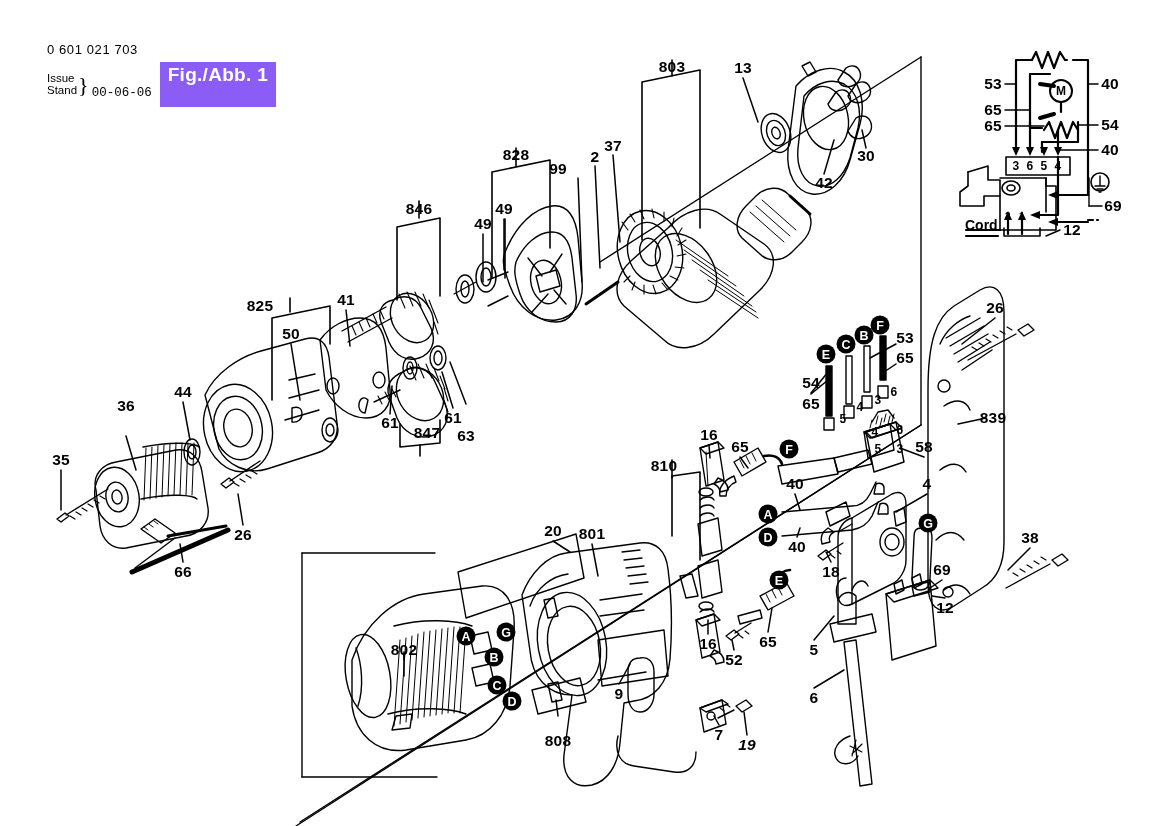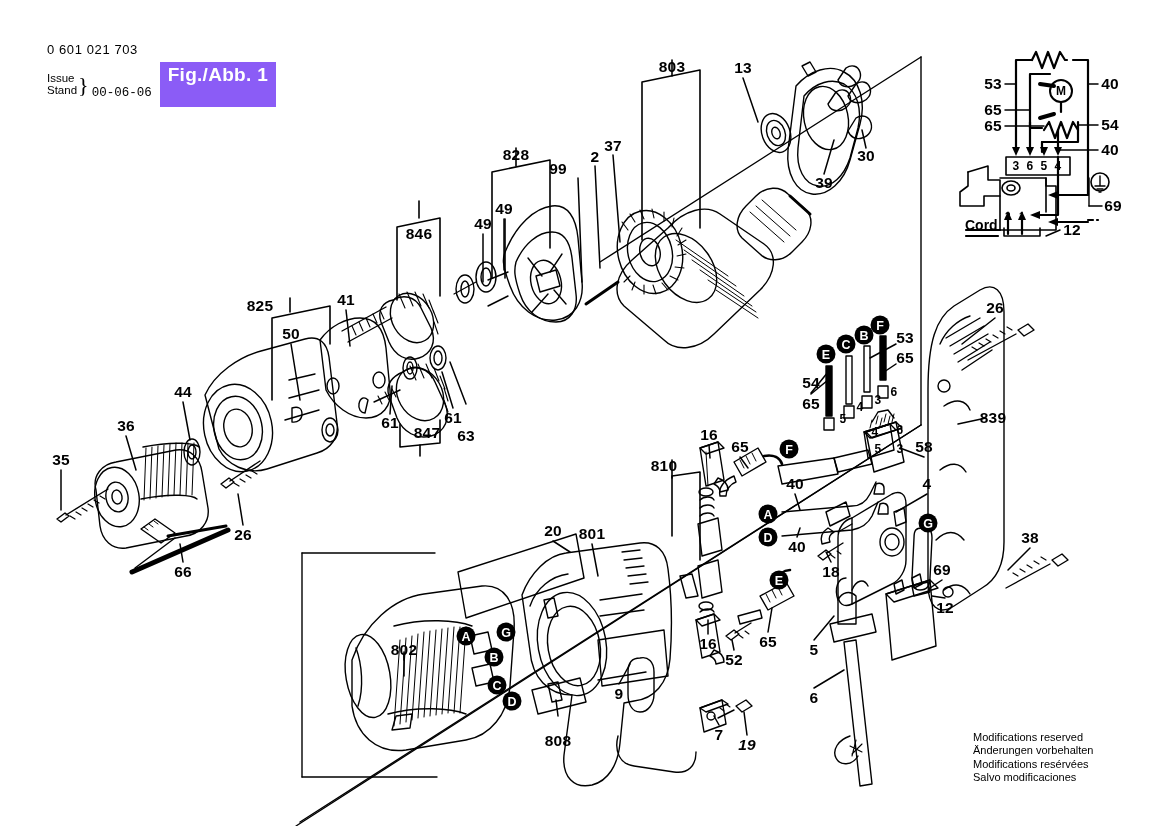--- a/index.html
+++ b/index.html
@@ -608,37 +608,37 @@
   <div id="terminal-lower">
       <div class="lbl xs" style="left: 1008px; top: 216px;">2</div>
       <div class="lbl xs" style="left: 1022px; top: 216px;">1</div>
     </div>
   <div class="lbl" style="left:1061px;top:91px;font-size:12px;color:#000;">M</div>
 
   <div id="callout-layer">
       <div class="lbl" style="left: 672px; top: 67px;">803</div>
       <div class="lbl" style="left: 743px; top: 68px;">13</div>
       <div class="lbl" style="left: 866px; top: 156px;">30</div>
-      <div class="lbl" style="left: 824px; top: 183px;">39</div>
+      <div class="lbl" style="left: 824px; top: 183px;">42</div>
       <div class="lbl" style="left: 516px; top: 155px;">828</div>
       <div class="lbl" style="left: 558px; top: 169px;">99</div>
       <div class="lbl" style="left: 595px; top: 157px;">2</div>
       <div class="lbl" style="left: 613px; top: 146px;">37</div>
       <div class="lbl" style="left: 483px; top: 224px;">49</div>
       <div class="lbl" style="left: 504px; top: 209px;">49</div>
-      <div class="lbl" style="left: 419px; top: 209px; margin-top: 25px;">846</div>
+      <div class="lbl" style="left: 419px; top: 209px;">846</div>
       <div class="lbl" style="left: 427px; top: 433px;">847</div>
       <div class="lbl" style="left: 390px; top: 423px;">61</div>
       <div class="lbl" style="left: 453px; top: 418px;">61</div>
       <div class="lbl" style="left: 466px; top: 413px; margin-top: 23px;">63</div>
       <div class="lbl" style="left: 260px; top: 306px;">825</div>
       <div class="lbl" style="left: 291px; top: 334px;">50</div>
       <div class="lbl" style="left: 346px; top: 300px;">41</div>
       <div class="lbl" style="left: 183px; top: 392px;">44</div>
-      <div class="lbl" style="left: 126px; top: 426px;">36</div>
+      <div class="lbl" style="left: 126px; top: 406px;">36</div>
       <div class="lbl" style="left: 61px; top: 460px;">35</div>
       <div class="lbl" style="left: 243px; top: 535px;">26</div>
       <div class="lbl" style="left: 183px; top: 572px;">66</div>
       <div class="lbl" style="left: 553px; top: 531px;">20</div>
       <div class="lbl" style="left: 592px; top: 534px;">801</div>
       <div class="lbl" style="left: 619px; top: 694px;">9</div>
       <div class="lbl" style="left: 558px; top: 741px;">808</div>
       <div class="lbl" style="left: 404px; top: 650px;">802</div>
       <div class="lbl" style="left: 664px; top: 466px;">810</div>
       <div class="lbl" style="left: 709px; top: 435px;">16</div>
@@ -685,20 +685,14 @@
       <div class="circ" style="left: 768px; top: 514px;">A</div>
       <div class="circ" style="left: 768px; top: 537px;">D</div>
       <div class="circ" style="left: 928px; top: 523px;">G</div>
       <div class="circ" style="left: 466px; top: 636px;">A</div>
       <div class="circ" style="left: 506px; top: 632px;">G</div>
       <div class="circ" style="left: 494px; top: 657px;">B</div>
       <div class="circ" style="left: 497px; top: 685px;">C</div>
       <div class="circ" style="left: 512px; top: 701px;">D</div>
     </div>
 
-  <div id="footer">
-      <div>Modifications reserved</div>
-      <div>Änderungen vorbehalten</div>
-      <div>Modifications resérvées</div>
-      <div>Salvo modificaciones</div>
-    </div>
 
 </div>
 
 </body></html>

